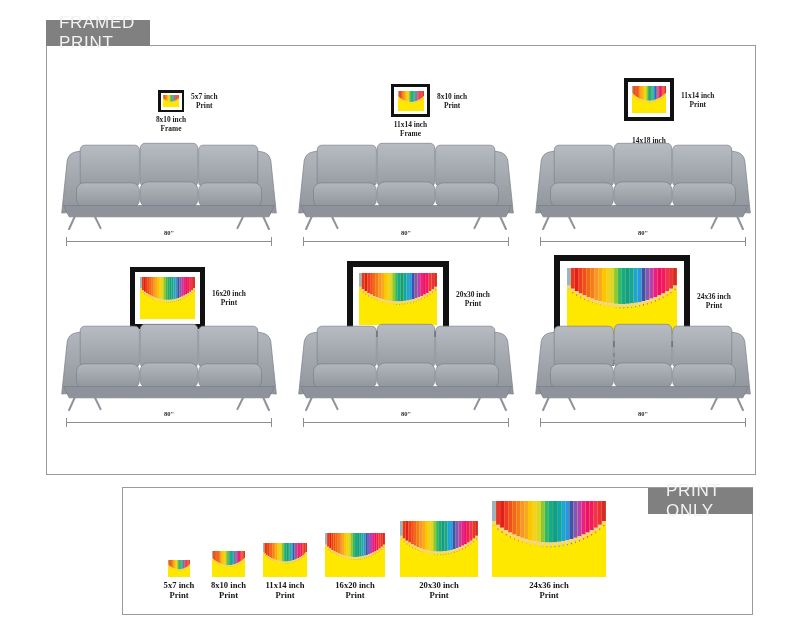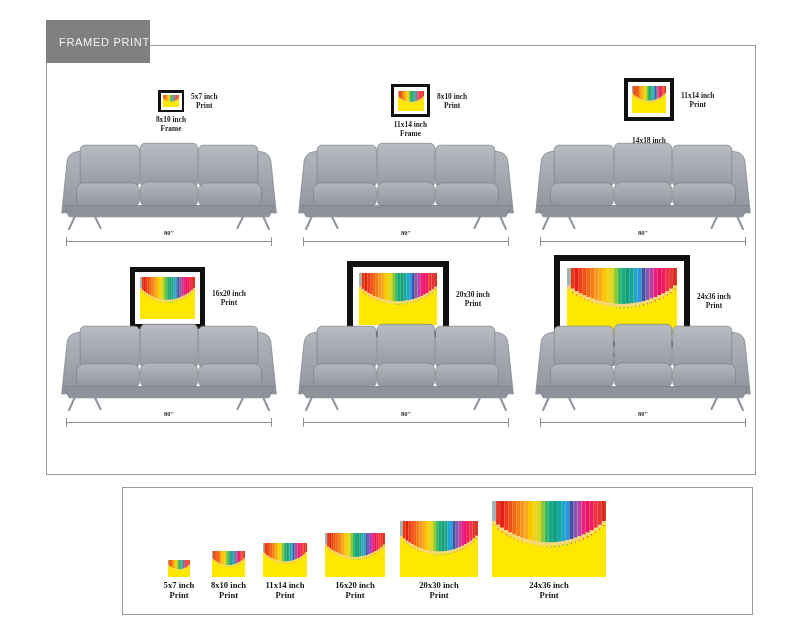--- a/index.html
+++ b/index.html
@@ -11,24 +11,24 @@
     overflow: hidden;
   }
   #root { position: relative; width: 800px; height: 640px; background:#fff; }
 
   
   .sec-tab {
     position: absolute;
     background: #808080;
     color: #f2f2f2;
     font-family: "Liberation Sans", sans-serif;
-    font-size: 11px;
+    font-size: 17px;
     letter-spacing: .7px;
     display: flex; align-items: center;
-    height: 43px;
+    height: 26px;
   }
   #tab-framed { left: 46px; top: 20px; width: 104px; padding-left: 13px; }
   #tab-print  { left: 648px; top: 488px; width: 105px; padding-left: 18px; }
 
   
   .panel { position: absolute; border: 1px solid #9a9a9a; background:#fff; }
   #panel-framed { left: 46px; top: 45px; width: 710px; height: 430px; }
   #panel-print  { left: 122px; top: 487px; width: 631px; height: 128px; }
 
   
@@ -93,20 +93,23 @@
 <body>
 
 <div id="root">
 
   <div class="panel" id="panel-framed"></div>
   <div class="sec-tab" id="tab-framed">
     <span>FRAMED PRINT</span>
   </div>
 
   <div class="panel" id="panel-print"></div>
+  <div class="sec-tab" id="tab-print">
+    <span>PRINT ONLY</span>
+  </div>
 
   <div id="groups">
       <div class="group" style="left: 58px; top: 70px; width: 222px; height: 175px;">
         <div class="framed" style="left: 100px; top: 20px; width: 26px; height: 22px;">
           <div class="matte" style="left: 2.5px; top: 2.5px; width: 21px; height: 17px;">
             <div class="art" style="width: 16px; height: 12px; left: 2.5px; top: 2.5px;">
               <svg width="16" height="12" viewBox="0 0 100 100" preserveAspectRatio="none" style="display: block;">
                 <rect x="0" y="0" width="100" height="100" fill="#ffe800"></rect>
                 <rect x="0.00" y="0" width="3.43" height="26.52" fill="#9fb3bd"></rect>
                 <polygon points="0.00,26.52 3.43,26.52 1.71,34.02" fill="#f2cfae"></polygon>

